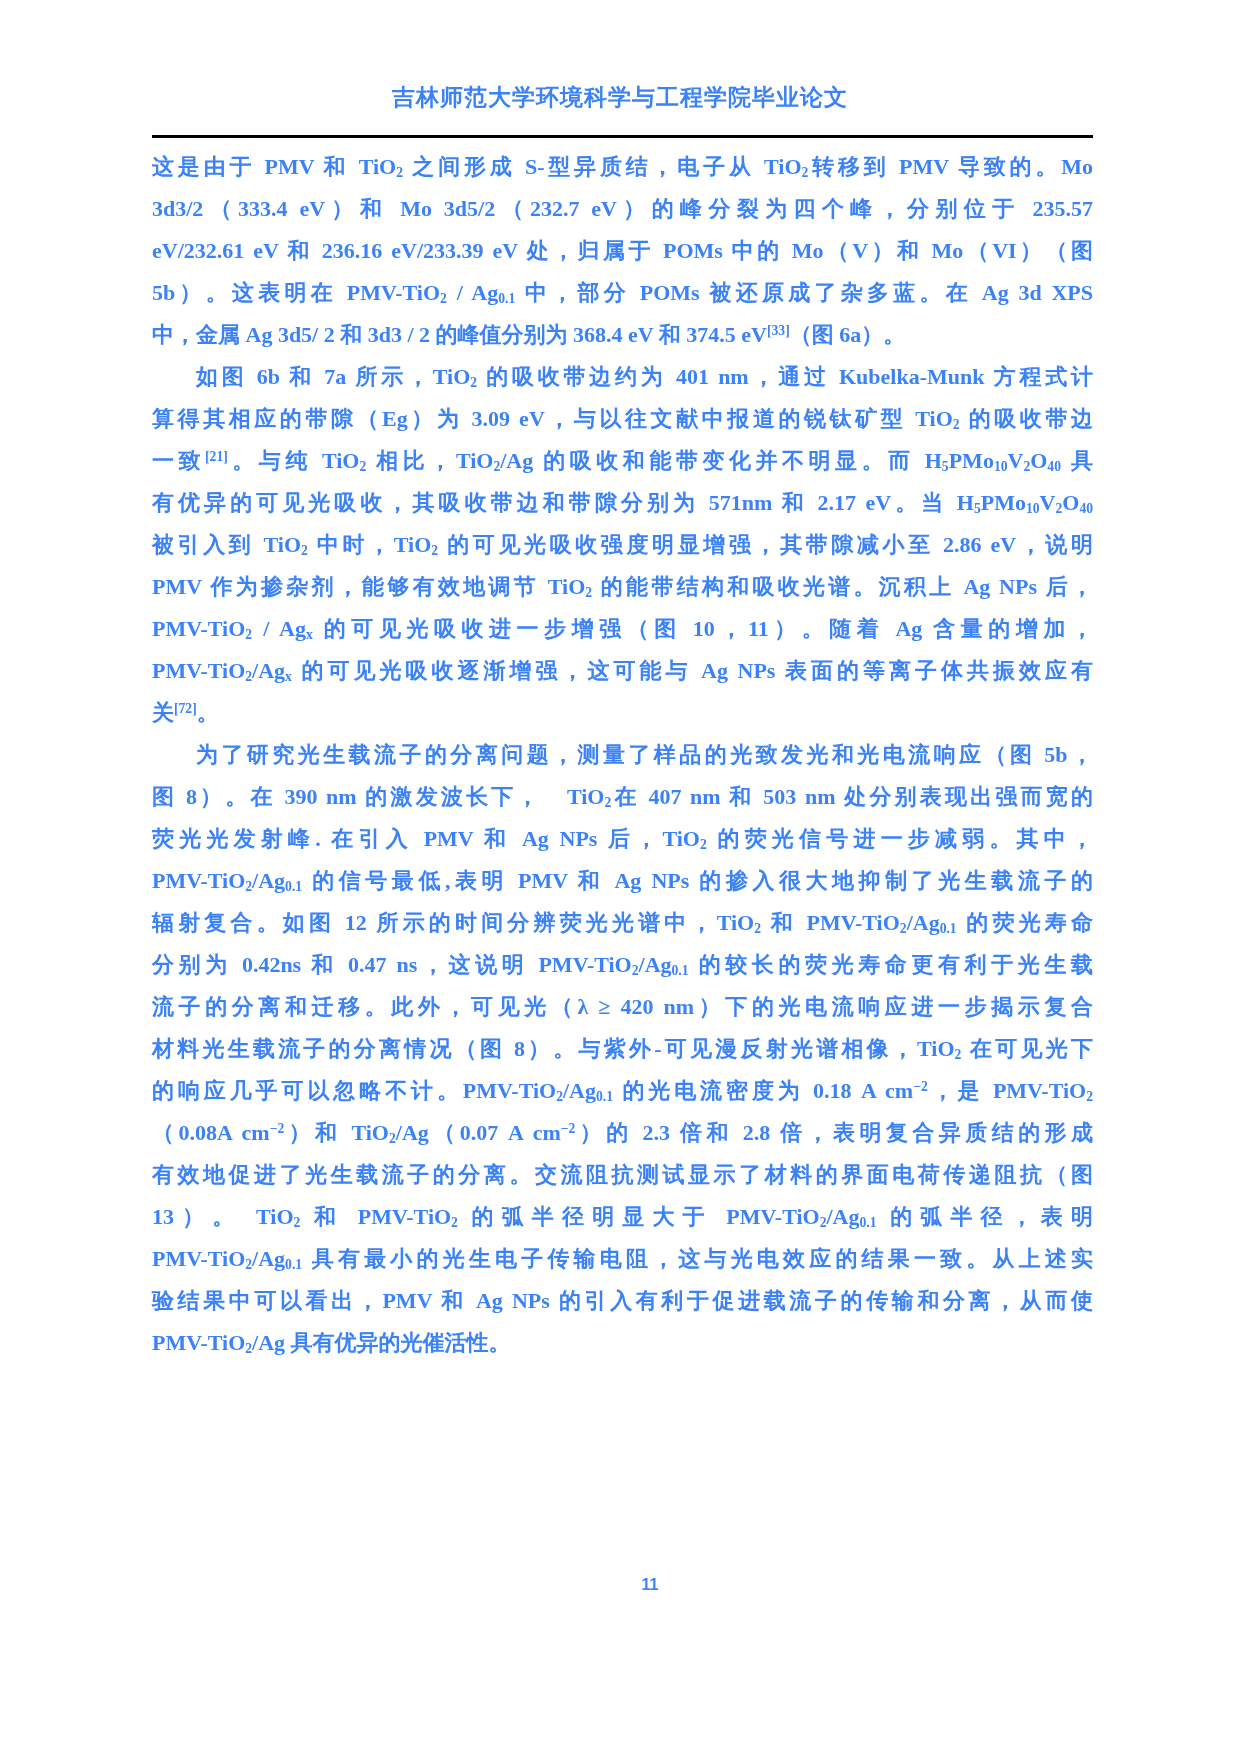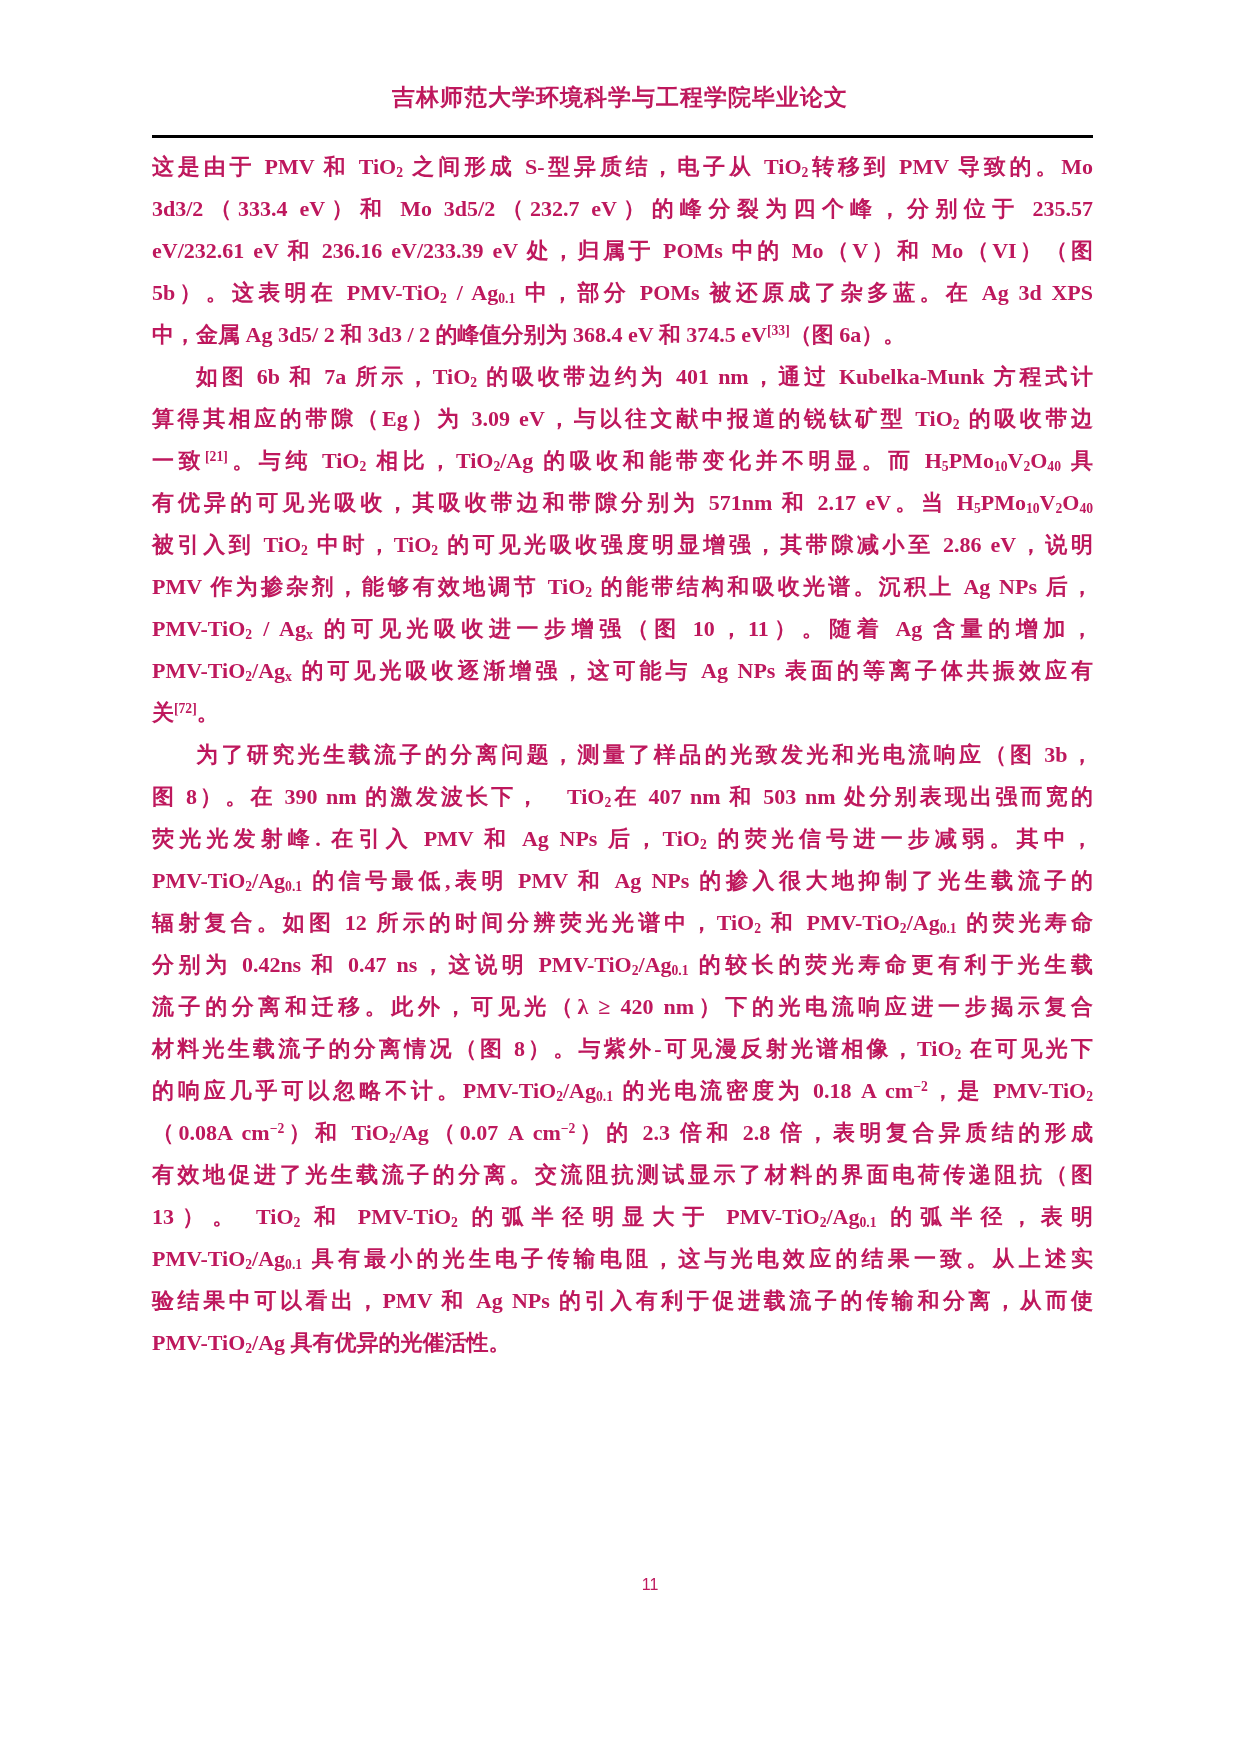--- a/index.html
+++ b/index.html
@@ -2,21 +2,21 @@
 <html><head>
 <meta charset="utf-8">
 <style>
   * { margin: 0; padding: 0; box-sizing: border-box; }
   html, body { background: #ffffff; }
   .page {
     position: relative;
     width: 1240px;
     height: 1754px;
     background: #ffffff;
-    color: #be185d;
+    color: #3b82f6;
     font-family: "Liberation Serif", serif;
     overflow: hidden;
   }
   .header-title {
     position: absolute;
     top: 82px;
     left: 0;
     right: 0;
     text-align: center;
     font-size: 23px;
@@ -62,20 +62,21 @@
     line-height: 0;
   }
   .footer-page-number {
     position: absolute;
     top: 1576px;
     left: 50%;
     transform: translateX(-50%);
     margin-left: 30px;
     font-size: 16px;
     font-family: "Liberation Sans", sans-serif;
+    font-weight: bold;
   }
 </style>
 </head>
 <body>
 
 <div class="page">
   <div class="header-title">吉林师范大学环境科学与工程学院毕业论文</div>
   <div class="header-rule"></div>
   <div class="body-text" id="body-text">
       <div class="line">这是由于 PMV 和 TiO<sub>2</sub> 之间形成 S-型异质结，电子从 TiO<sub>2</sub>转移到 PMV 导致的。Mo</div>
@@ -85,21 +86,21 @@
       <div class="line no-fill">中，金属 Ag 3d5/ 2 和 3d3 / 2 的峰值分别为 368.4 eV 和 374.5 eV<sup>[33]</sup>（图 6a）。</div>
       <div class="line indent">如图 6b 和 7a 所示，TiO<sub>2</sub> 的吸收带边约为 401 nm，通过 Kubelka-Munk 方程式计</div>
       <div class="line">算得其相应的带隙（Eg）为 3.09 eV，与以往文献中报道的锐钛矿型 TiO<sub>2</sub> 的吸收带边</div>
       <div class="line">一致<sup>[21]</sup>。与纯 TiO<sub>2</sub> 相比，TiO<sub>2</sub>/Ag 的吸收和能带变化并不明显。而 H<sub>5</sub>PMo<sub>10</sub>V<sub>2</sub>O<sub>40</sub> 具</div>
       <div class="line">有优异的可见光吸收，其吸收带边和带隙分别为 571nm 和 2.17 eV。当 H<sub>5</sub>PMo<sub>10</sub>V<sub>2</sub>O<sub>40</sub></div>
       <div class="line">被引入到 TiO<sub>2</sub> 中时，TiO<sub>2</sub> 的可见光吸收强度明显增强，其带隙减小至 2.86 eV，说明</div>
       <div class="line">PMV 作为掺杂剂，能够有效地调节 TiO<sub>2</sub> 的能带结构和吸收光谱。沉积上 Ag NPs 后，</div>
       <div class="line">PMV-TiO<sub>2</sub> / Ag<sub>x</sub> 的可见光吸收进一步增强（图 10，11）。随着 Ag 含量的增加，</div>
       <div class="line">PMV-TiO<sub>2</sub>/Ag<sub>x</sub> 的可见光吸收逐渐增强，这可能与 Ag NPs 表面的等离子体共振效应有</div>
       <div class="line no-fill">关<sup>[72]</sup>。</div>
-      <div class="line indent">为了研究光生载流子的分离问题，测量了样品的光致发光和光电流响应（图 3b，</div>
+      <div class="line indent">为了研究光生载流子的分离问题，测量了样品的光致发光和光电流响应（图 5b，</div>
       <div class="line">图 8）。在 390 nm 的激发波长下，　TiO<sub>2</sub>在 407 nm 和 503 nm 处分别表现出强而宽的</div>
       <div class="line">荧光光发射峰. 在引入 PMV 和 Ag NPs 后，TiO<sub>2</sub> 的荧光信号进一步减弱。其中，</div>
       <div class="line">PMV-TiO<sub>2</sub>/Ag<sub>0.1</sub> 的信号最低,表明 PMV 和 Ag NPs 的掺入很大地抑制了光生载流子的</div>
       <div class="line">辐射复合。如图 12 所示的时间分辨荧光光谱中，TiO<sub>2</sub> 和 PMV-TiO<sub>2</sub>/Ag<sub>0.1</sub> 的荧光寿命</div>
       <div class="line">分别为 0.42ns 和 0.47 ns，这说明 PMV-TiO<sub>2</sub>/Ag<sub>0.1</sub> 的较长的荧光寿命更有利于光生载</div>
       <div class="line">流子的分离和迁移。此外，可见光（λ ≥ 420 nm）下的光电流响应进一步揭示复合</div>
       <div class="line">材料光生载流子的分离情况（图 8）。与紫外-可见漫反射光谱相像，TiO<sub>2</sub> 在可见光下</div>
       <div class="line">的响应几乎可以忽略不计。PMV-TiO<sub>2</sub>/Ag<sub>0.1</sub> 的光电流密度为 0.18 A cm<sup>−2</sup>，是 PMV-TiO<sub>2</sub></div>
       <div class="line">（0.08A cm<sup>−2</sup>）和 TiO<sub>2</sub>/Ag（0.07 A cm<sup>−2</sup>）的 2.3 倍和 2.8 倍，表明复合异质结的形成</div>
       <div class="line">有效地促进了光生载流子的分离。交流阻抗测试显示了材料的界面电荷传递阻抗（图</div>

